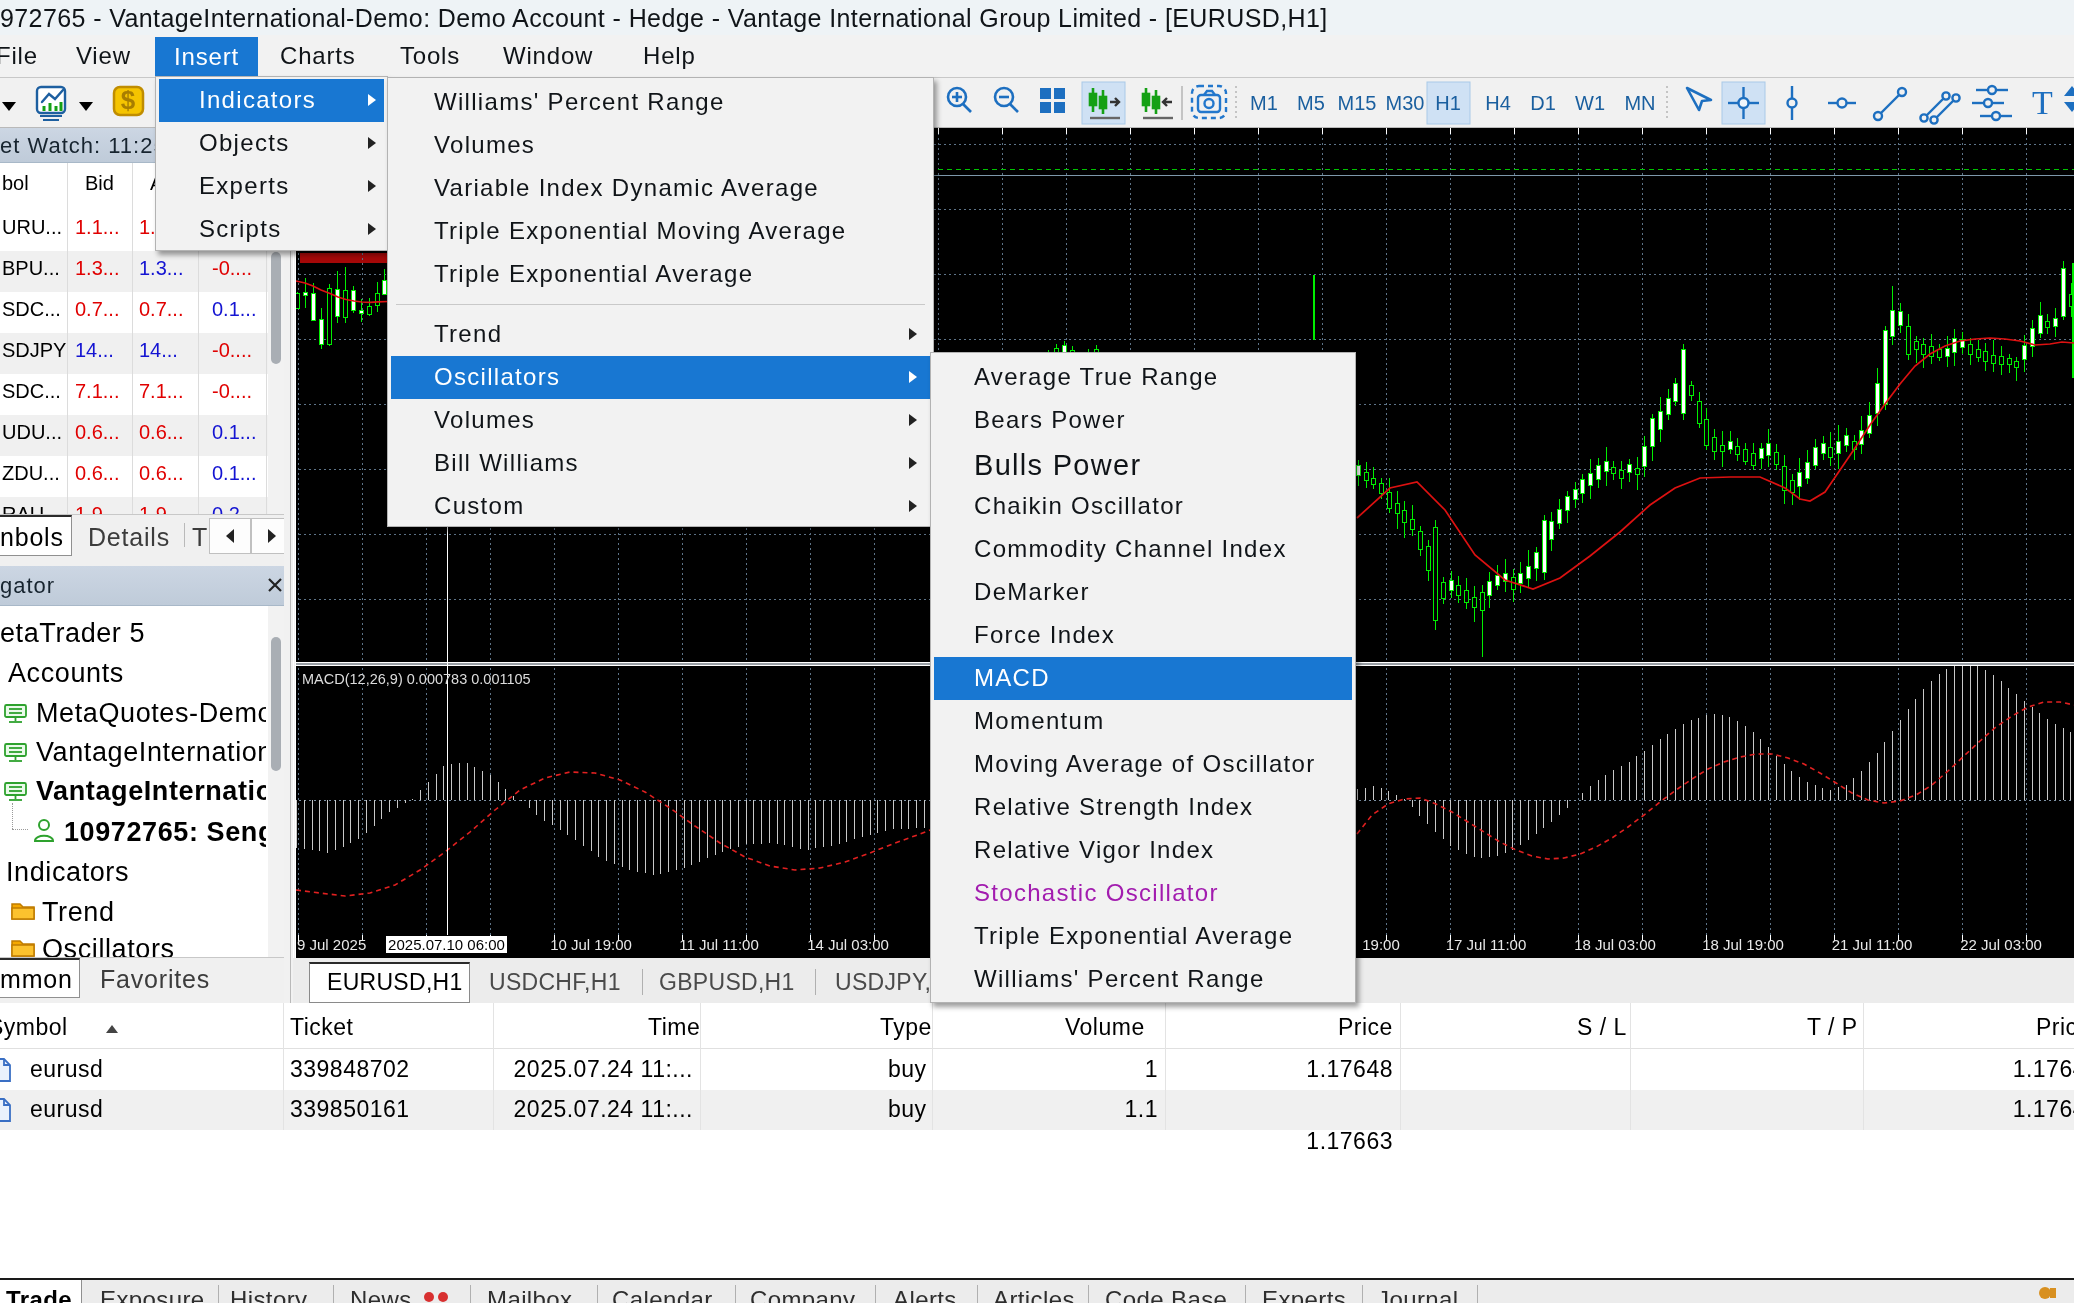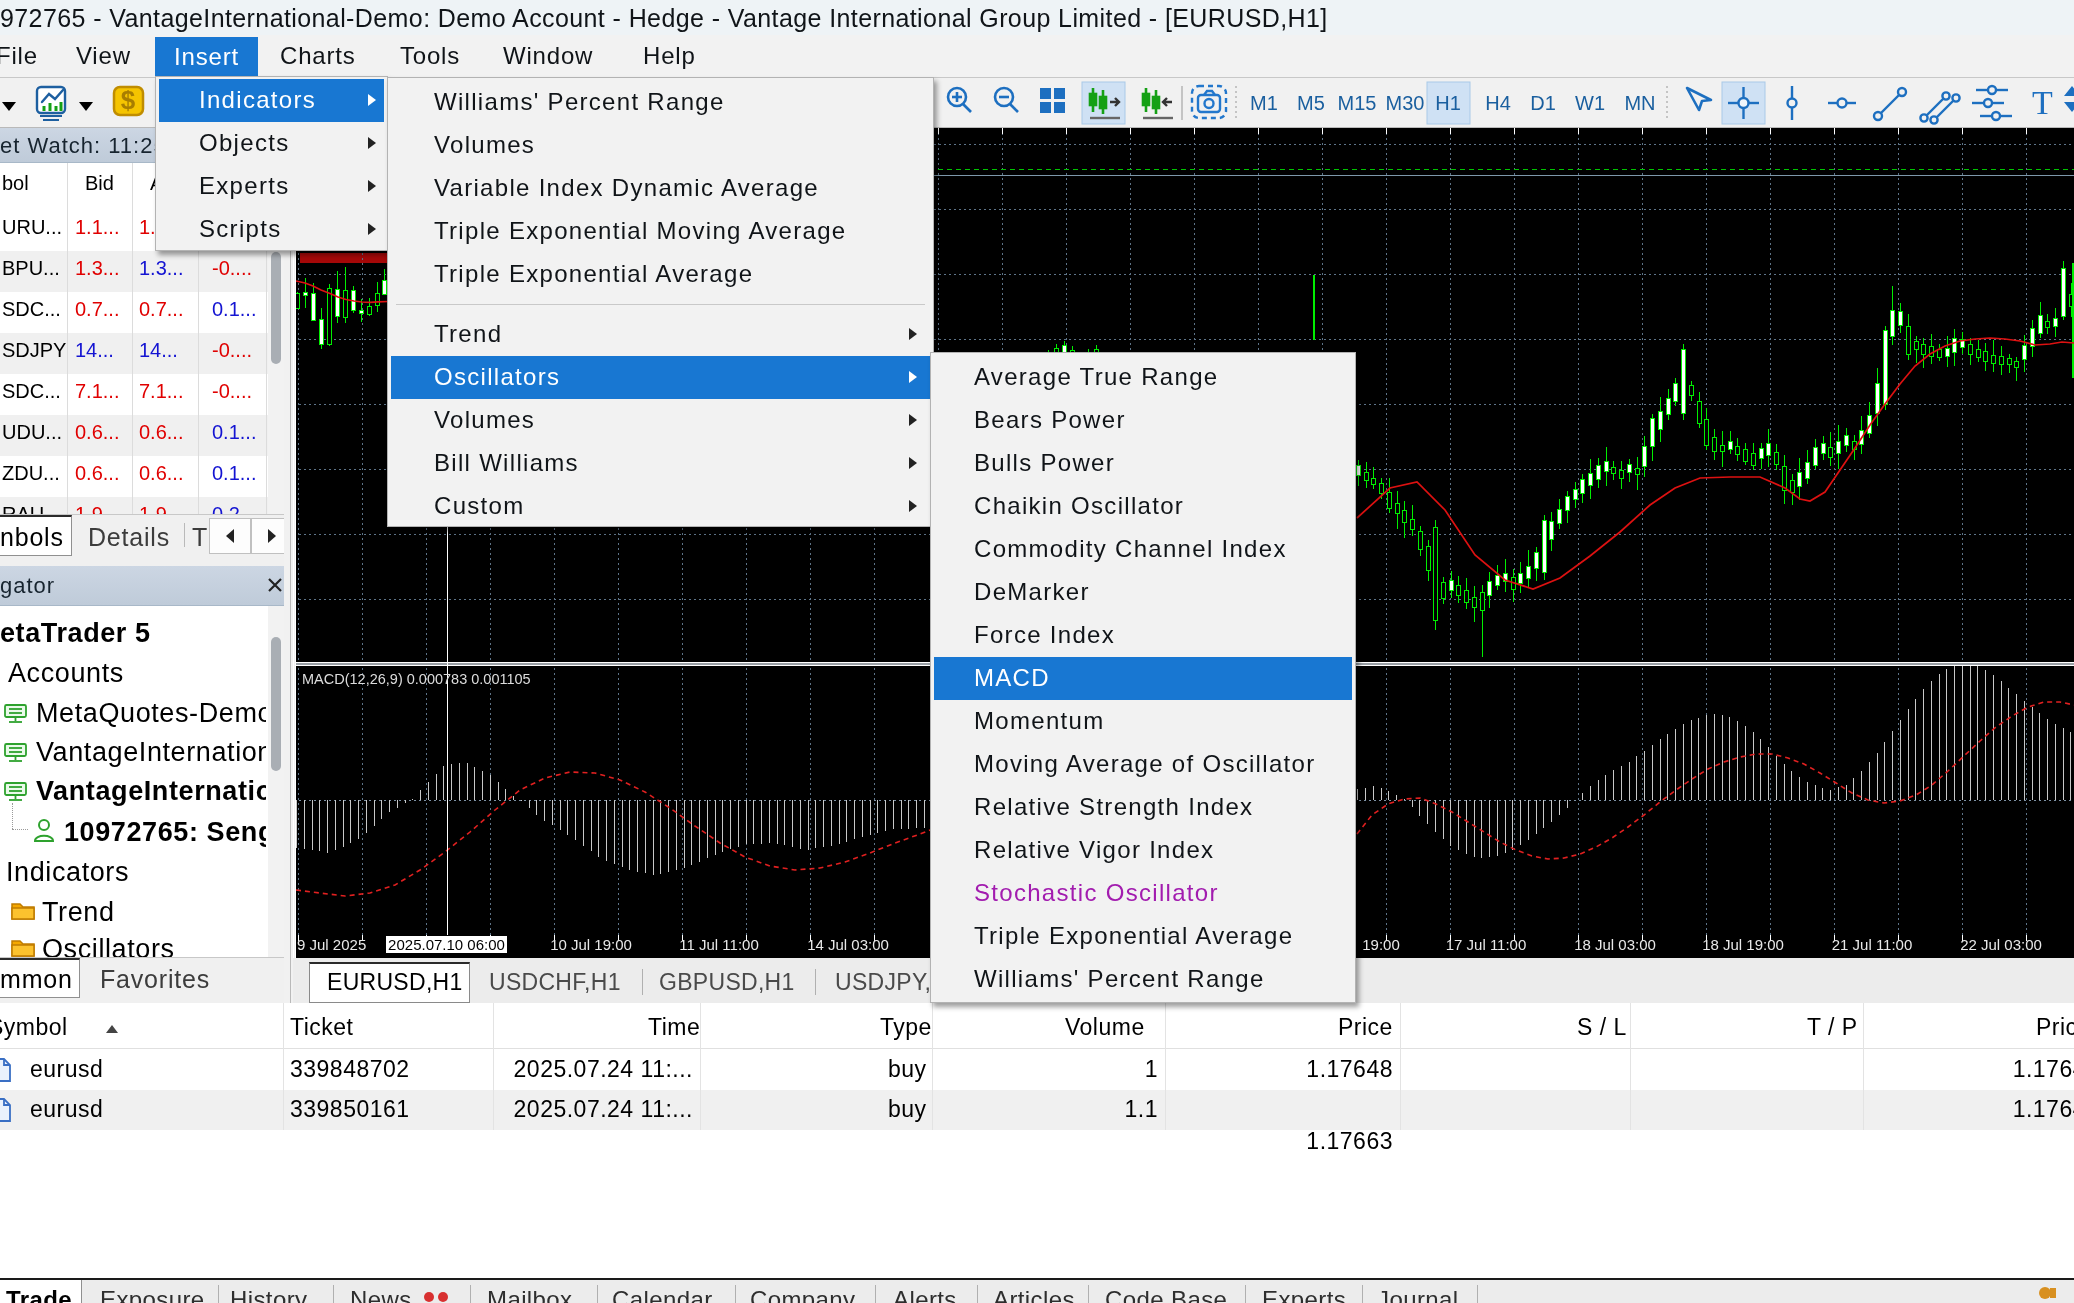--- a/index.html
+++ b/index.html
@@ -207,21 +207,21 @@
     </svg>
 </div>
 <div class="abs" style="left:0;top:556px;width:290px;height:10px;background:#f0f0f0;"></div>
 <div class="abs" style="left:0;top:566px;width:290px;height:40px;background:linear-gradient(#ccd6e3,#bfcbd9);border-bottom:1px solid #a8b8c8;">
 <div class="abs tx" style="left:0;top:7px;font-size:22px;letter-spacing:1px;color:#17242f;">gator</div>
 <svg class="abs" style="left:266px;top:10px" width="20" height="20">
       <path d="M3 3 L15 15 M15 3 L3 15" stroke="#222" stroke-width="2.2"></path>
     </svg>
 </div>
 <div class="abs" style="left:0;top:606px;width:290px;height:351px;background:#fff;font-size:27px;color:#000;letter-spacing:0.6px;overflow:hidden;">
-    <div class="abs tx" style="left:0px;top:12px;font-weight:bold;max-width:266px;overflow:hidden;">etaTrader 5</div>
+    <div class="abs tx" style="left:0px;top:12px;font-weight:normal;max-width:266px;overflow:hidden;">etaTrader 5</div>
     <div class="abs tx" style="left:8px;top:52px;font-weight:normal;max-width:258px;overflow:hidden;">Accounts</div>
     <div class="abs" style="left:4px;top:95px;"><svg width="26" height="22" viewBox="0 0 26 22">
         <g stroke="#2ea22e" fill="#eafaea" stroke-width="1.8">
           <rect x="1" y="2" width="21" height="12" rx="1.5"></rect>
           <line x1="5" y1="6" x2="18" y2="6"></line>
           <line x1="5" y1="10" x2="18" y2="10"></line>
           <line x1="11.5" y1="14" x2="11.5" y2="18"></line>
           <line x1="5" y1="19" x2="18" y2="19"></line>
         </g>
       </svg></div>
@@ -961,21 +961,21 @@
         <path d="M2 2 L10 8 L2 14 z" fill="#222"></path>
       </svg></div>
     <div class="abs tx" style="left:46px;top:414px;font-size:24px;letter-spacing:1.3px;color:#101418;">Custom</div>
     <div class="abs" style="left:519px;top:420px;"><svg width="12" height="16" viewBox="0 0 12 16">
         <path d="M2 2 L10 8 L2 14 z" fill="#222"></path>
       </svg></div>
   </div>
 <div class="abs" style="left:930px;top:352px;width:426px;height:651px;background:#f2f2f2;border:1px solid #b3b3b3;box-shadow:3px 4px 5px rgba(0,0,0,0.38);">
     <div class="abs tx" style="left:43px;top:10px;font-size:24px;letter-spacing:1.3px;color:#101418;">Average True Range</div>
     <div class="abs tx" style="left:43px;top:53px;font-size:24px;letter-spacing:1.3px;color:#101418;">Bears Power</div>
-    <div class="abs tx" style="left:43px;top:96px;font-size:24px;letter-spacing:1.3px;color:#101418;">Bulls Power</div>
+    <div class="abs tx" style="left:43px;top:96px;font-size:29px;letter-spacing:1.3px;color:#101418;">Bulls Power</div>
     <div class="abs tx" style="left:43px;top:139px;font-size:24px;letter-spacing:1.3px;color:#101418;">Chaikin Oscillator</div>
     <div class="abs tx" style="left:43px;top:182px;font-size:24px;letter-spacing:1.3px;color:#101418;">Commodity Channel Index</div>
     <div class="abs tx" style="left:43px;top:225px;font-size:24px;letter-spacing:1.3px;color:#101418;">DeMarker</div>
     <div class="abs tx" style="left:43px;top:268px;font-size:24px;letter-spacing:1.3px;color:#101418;">Force Index</div>
     <div class="abs" style="left:3px;top:304px;width:calc(100% - 6px);height:43px;background:#1877d2;"></div>
     <div class="abs tx" style="left:43px;top:311px;font-size:24px;letter-spacing:1.3px;color:#fff;">MACD</div>
     <div class="abs tx" style="left:43px;top:354px;font-size:24px;letter-spacing:1.3px;color:#101418;">Momentum</div>
     <div class="abs tx" style="left:43px;top:397px;font-size:24px;letter-spacing:1.3px;color:#101418;">Moving Average of Oscillator</div>
     <div class="abs tx" style="left:43px;top:440px;font-size:24px;letter-spacing:1.3px;color:#101418;">Relative Strength Index</div>
     <div class="abs tx" style="left:43px;top:483px;font-size:24px;letter-spacing:1.3px;color:#101418;">Relative Vigor Index</div>

